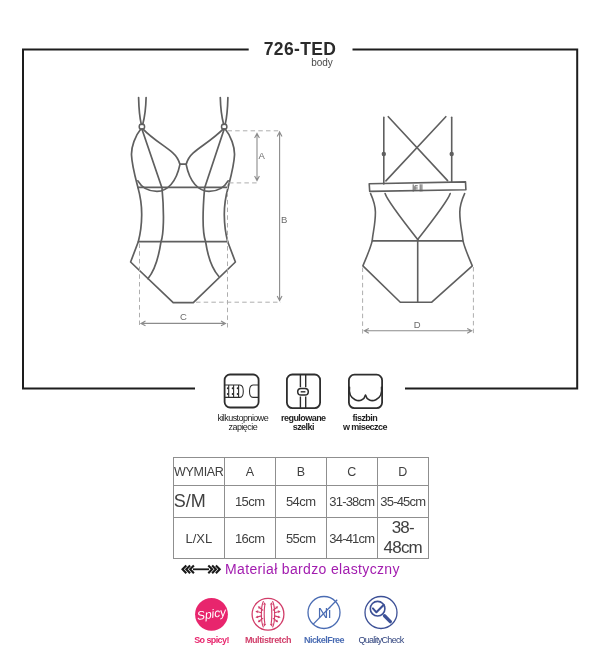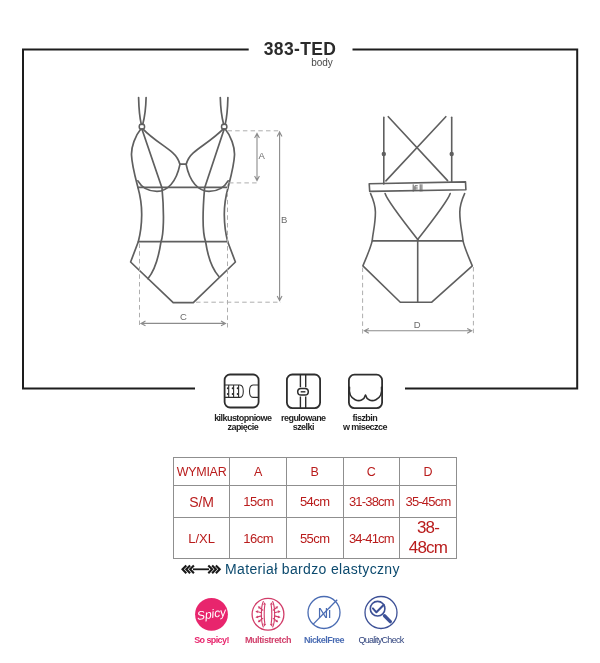--- a/index.html
+++ b/index.html
@@ -190,57 +190,57 @@
   </g>
 
   <g stroke="#3c5096" fill="none">
     <circle cx="381" cy="612.5" r="16" stroke-width="1.3"></circle>
     <circle cx="377.6" cy="608.7" r="7.3" stroke-width="1.6"></circle>
     <path d="M372.9,608.4 L376.4,612.3 L383.8,604.7" stroke-width="2" stroke-linecap="round" stroke-linejoin="round"></path>
     <path d="M384.5,615.8 L390.3,621.6" stroke-width="3.4" stroke-linecap="round"></path>
   </g>
 </svg>
 
-<div class="abs" style="left:0;top:38.8px;width:600px;text-align:center;font-size:17.5px;font-weight:bold;letter-spacing:0.35px;color:#2b2b2b;">383-TED</div>
+<div class="abs" style="left:0;top:38.8px;width:600px;text-align:center;font-size:17.5px;font-weight:bold;letter-spacing:0.35px;color:#2b2b2b;">726-TED</div>
 
 <div class="abs" style="left:0;top:56.5px;width:600px;text-align:center;font-size:10px;color:#4a4a4a;padding-left:22px;">body</div>
 
-<div class="abs" style="left:182.8px;top:413.8px;width:120px;text-align:center;font-size:9px;font-weight:bold;line-height:9.4px;letter-spacing:-0.55px;color:#222;">kilkustopniowe<br>zapięcie</div>
+<div class="abs" style="left:182.8px;top:413.8px;width:120px;text-align:center;font-size:9px;font-weight:normal;line-height:9.4px;letter-spacing:-0.55px;color:#222;">kilkustopniowe<br>zapięcie</div>
 
 <div class="abs" style="left:304.9px;top:413.8px;width:120px;text-align:center;font-size:9px;font-weight:bold;line-height:9.4px;letter-spacing:-0.55px;color:#222;">fiszbin<br>w miseczce</div>
 
 <div class="abs" style="left:243.3px;top:413.8px;width:120px;text-align:center;font-size:9px;font-weight:bold;line-height:9.4px;letter-spacing:-0.55px;color:#222;">regulowane<br>szelki</div>
 
-<table class="abs" style="left:172.8px;top:456.9px;border-collapse:collapse;table-layout:fixed;width:284px;color:#b91c1c;" cellspacing="0" cellpadding="0">
+<table class="abs" style="left:172.8px;top:456.9px;border-collapse:collapse;table-layout:fixed;width:256px;color:#404040;" cellspacing="0" cellpadding="0">
   <tbody>
         <tr style="height:28.4px;">
     <td style="border:1px solid #8f8f8f;width:20%;padding:0;text-align:center;font-size:12.5px;letter-spacing:-0.3px;">WYMIAR</td>
     <td style="border:1px solid #8f8f8f;width:20%;padding:0;text-align:center;font-size:12.5px;">A</td>
     <td style="border:1px solid #8f8f8f;width:20%;padding:0;text-align:center;font-size:12.5px;">B</td>
     <td style="border:1px solid #8f8f8f;width:20%;padding:0;text-align:center;font-size:12.5px;">C</td>
     <td style="border:1px solid #8f8f8f;width:20%;padding:0;text-align:center;font-size:12.5px;">D</td>
   </tr>
   <tr style="height:32.2px;">
-    <td style="border:1px solid #8f8f8f;padding:0;text-align:center;font-size:14px;">S/M</td>
+    <td style="border:1px solid #8f8f8f;padding:0;text-align:left;font-size:18px;">S/M</td>
     <td style="border:1px solid #8f8f8f;padding:0;text-align:center;font-size:13px;letter-spacing:-0.5px;">15cm</td>
     <td style="border:1px solid #8f8f8f;padding:0;text-align:center;font-size:13px;letter-spacing:-0.5px;">54cm</td>
     <td style="border:1px solid #8f8f8f;padding:0;text-align:center;font-size:13px;letter-spacing:-0.8px;">31-38cm</td>
     <td style="border:1px solid #8f8f8f;padding:0;text-align:center;font-size:13px;letter-spacing:-0.8px;">35-45cm</td>
   </tr>
   <tr style="height:31px;margin-left:6px;">
     <td style="border:1px solid #8f8f8f;padding:0;text-align:center;font-size:13px;">L/XL</td>
     <td style="border:1px solid #8f8f8f;padding:0;text-align:center;font-size:13px;letter-spacing:-0.5px;">16cm</td>
     <td style="border:1px solid #8f8f8f;padding:0;text-align:center;font-size:13px;letter-spacing:-0.5px;">55cm</td>
     <td style="border:1px solid #8f8f8f;padding:0;text-align:center;font-size:13px;letter-spacing:-0.8px;">34-41cm</td>
     <td style="border:1px solid #8f8f8f;padding:0;text-align:center;font-size:17px;letter-spacing:-0.8px;">38-48cm</td>
   </tr>
 </tbody>
     </table>
 
-<div class="abs" style="left:225px;top:561px;font-size:14px;letter-spacing:0.35px;color:#0c4a6e;">Materiał bardzo elastyczny</div>
+<div class="abs" style="left:225px;top:561px;font-size:14px;letter-spacing:0.35px;color:#a21caf;">Materiał bardzo elastyczny</div>
 
 <div class="abs" style="left:151.5px;top:635px;width:120px;text-align:center;font-size:9px;font-weight:bold;letter-spacing:-0.6px;color:#e8256d;">So spicy!</div>
 
 <div class="abs" style="left:208px;top:635px;width:120px;text-align:center;font-size:9px;font-weight:bold;letter-spacing:-0.4px;color:#d13d69;">Multistretch</div>
 
 <div class="abs" style="left:264px;top:635px;width:120px;text-align:center;font-size:9px;font-weight:bold;letter-spacing:-0.55px;color:#4a6cb3;">NickelFree</div>
 
 <div class="abs" style="left:321px;top:635px;width:120px;text-align:center;font-size:9px;font-weight:normal;letter-spacing:-0.7px;color:#32457f;">QualityCheck</div>
 
 </div>

